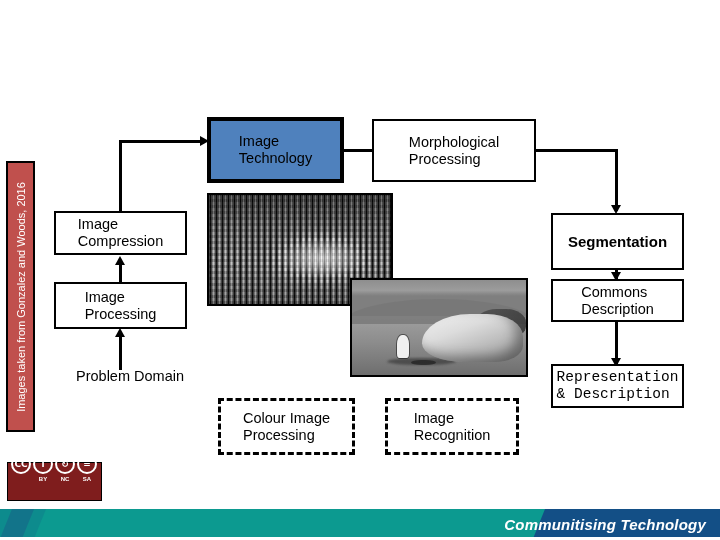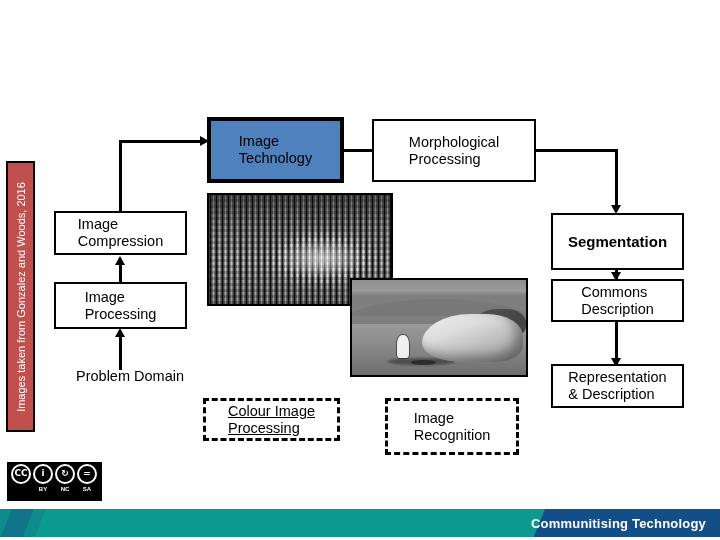--- a/index.html
+++ b/index.html
@@ -146,22 +146,22 @@
     z-index: 5;
   }
 
   
   #box-image-restoration   { left:207px; top:117px; width:137px; height:66px; }
   #box-morphological       { left:372px; top:119px; width:164px; height:63px; }
   #box-image-enhancement   { left:54px;  top:211px; width:133px; height:44px; }
   #box-image-acquisition   { left:54px;  top:282px; width:133px; height:47px; }
   #box-segmentation        { left:551px; top:213px; width:133px; height:57px; }
   #box-object-recognition  { left:551px; top:279px; width:133px; height:43px; }
-  #box-representation      { left:551px; top:364px; width:133px; height:44px; }
-  #box-colour-image        { left:203px; top:398px; width:137px; height:43px;text-decoration:underline; }
+  #box-representation      { left:551px; top:364px; width:133px; height:44px;font-family:Liberation Mono, monospace; }
+  #box-colour-image        { left:218px; top:398px; width:137px; height:57px; }
   #box-image-compression   { left:385px; top:398px; width:134px; height:57px; }
   #label-problem-domain    { left:57px;  top:368px;margin-left:19px; }
 
   
   .conn {
     position: absolute;
     background: #000000;
     z-index: 2;
   }
   .conn-h { height: 3px; }
@@ -273,26 +273,26 @@
     border-radius: 50%;
   }
 
   
   #license-badge {
     position: absolute;
     left: 7px;
     top: 462px;
     width: 95px;
     height: 39px;
-    background: #000000;
+    background: #7f1d1d;
     border: 1px solid #000000;
     box-sizing: border-box;
     display: flex;
-    align-items: center;
-    padding: 2px 2px 8px 2px;
+    align-items: flex-end;
+    padding: 2px 2px 16px 2px;
     z-index: 6;
   }
   .cc-icon {
     position: relative;
     width: 22px;
     height: 30px;
     display: flex;
     flex-direction: column;
     align-items: center;
   }
@@ -376,21 +376,22 @@
     position: absolute;
     left: 600px; top: 4px;
     width: 120px; height: 28px;
     background: #134f86;
   }
   #footer-tagline {
     position: absolute;
     right: 14px;
     top: 11px;
     color: #ffffff;
-    font-size: 13px;
+    font-size: 15px;
+    font-style: italic;
     font-weight: bold;
     font-family: "Liberation Sans", sans-serif;
     letter-spacing: .2px;
     z-index: 2;
   }
 </style>
 </head>
 <body>
 
 <div id="slide">

